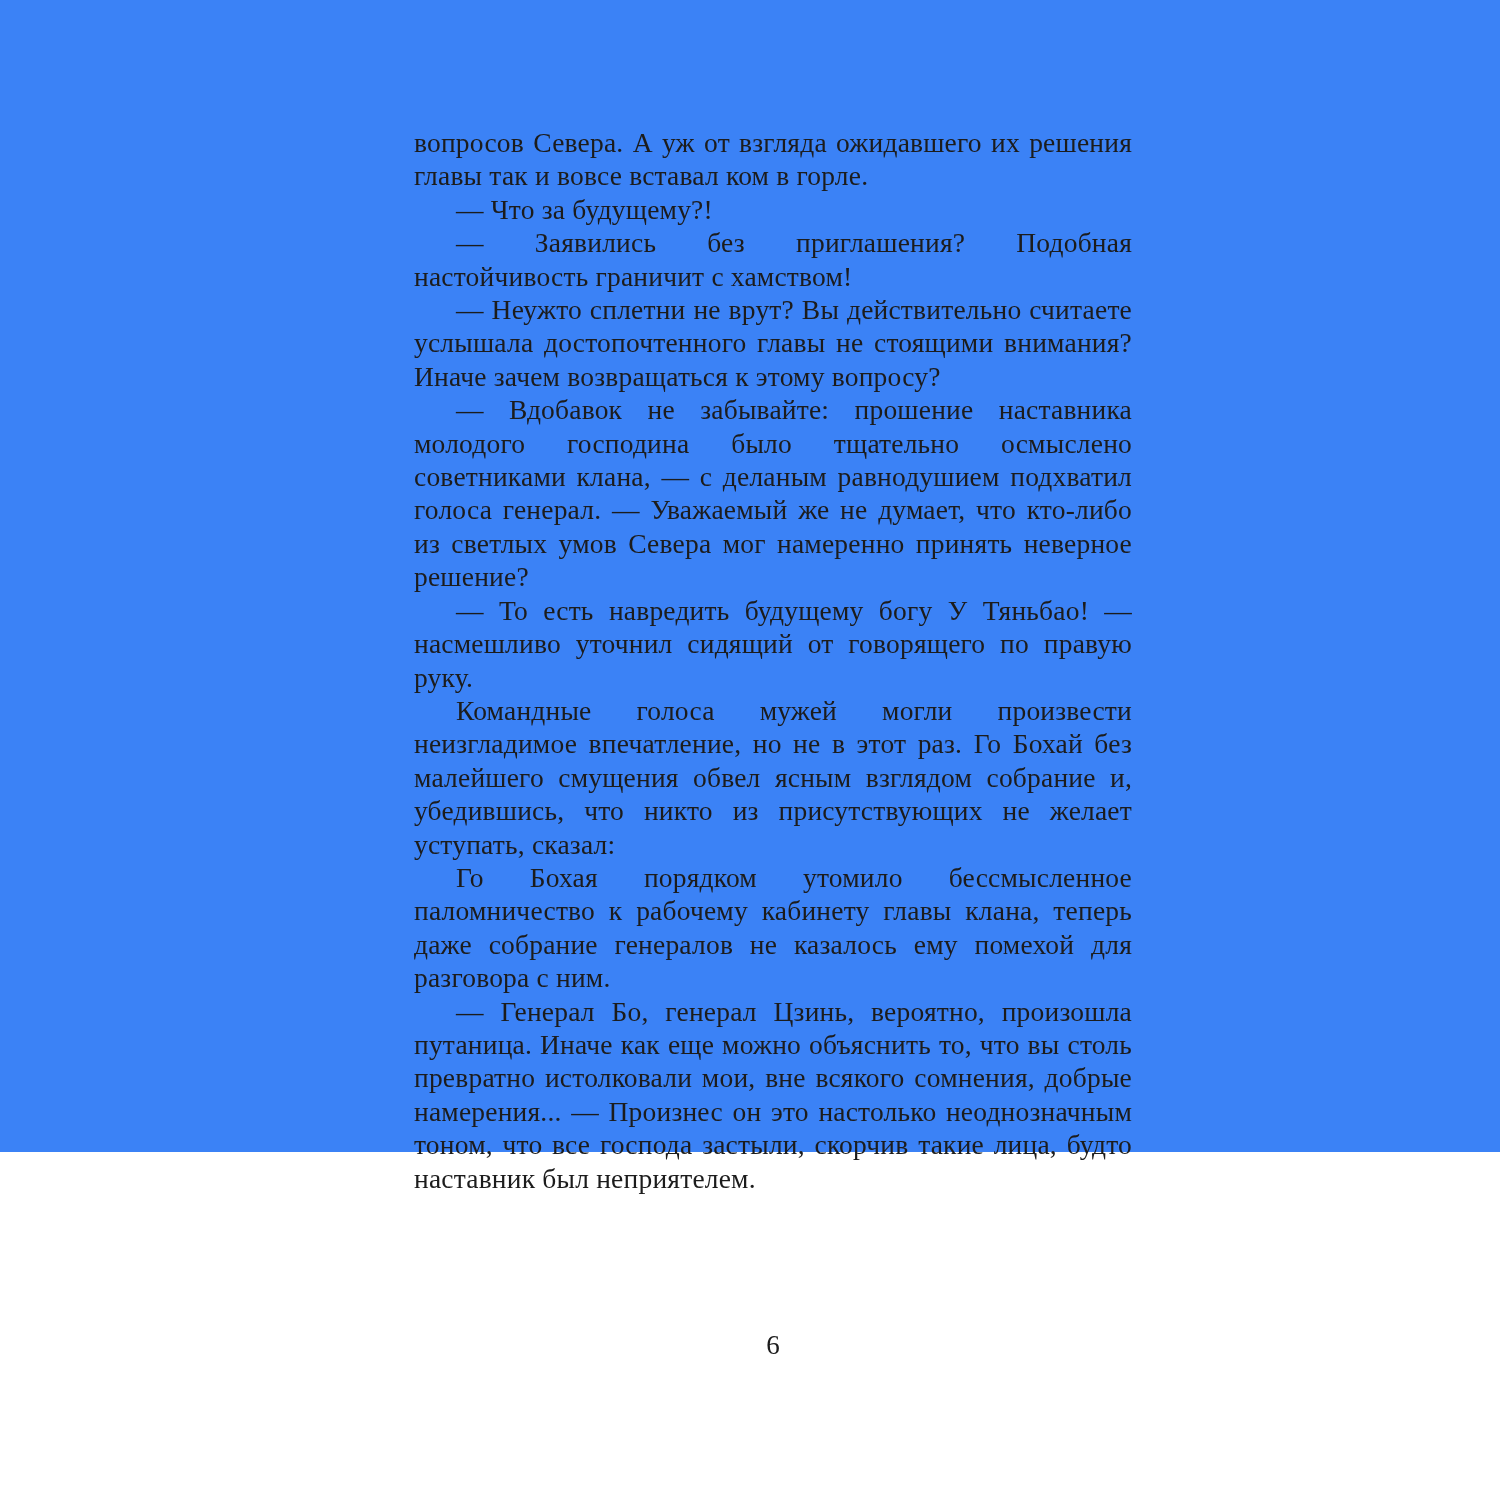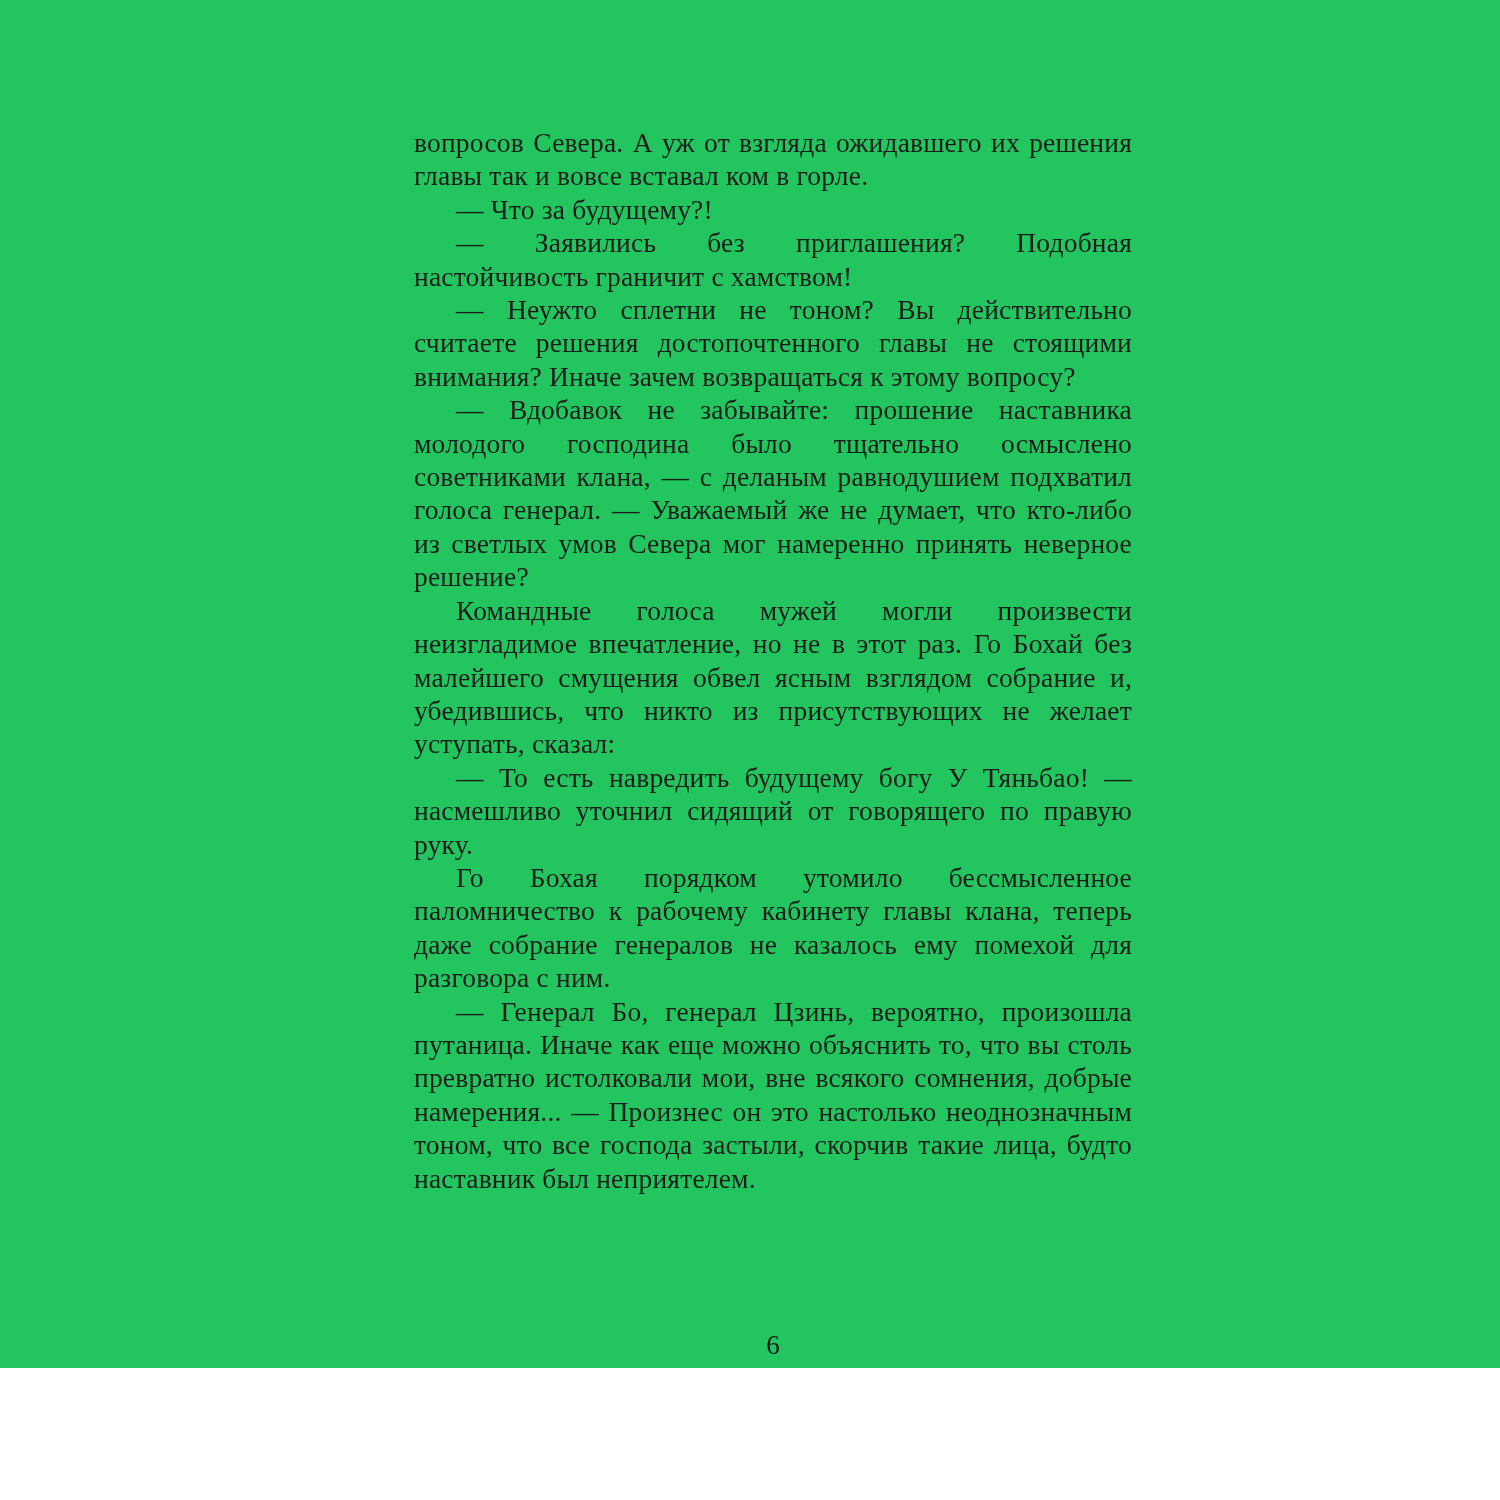--- a/index.html
+++ b/index.html
@@ -13,22 +13,22 @@
     font-family: "Liberation Serif", "DejaVu Serif", serif;
     color: #1c1c1c;
     position: relative;
     overflow: hidden;
   }
   .book-page {
     position: absolute;
     left: 0;
     top: 0;
     width: 1500px;
-    height: 1368px;
-    background: #22c55e;
+    height: 1152px;
+    background: #3b82f6;
   }
   .text-block {
     position: absolute;
     left: 414px;
     top: 126px;
     width: 718px;
   }
   .text-block p {
     margin: 0;
     padding: 0;
@@ -54,21 +54,21 @@
   }
 </style>
 </head>
 <body>
 
 <div class="book-page">
   <div class="text-block">
     <p class="no-indent">вопросов Севера. А уж от взгляда ожидавшего их решения главы так и вовсе вставал ком в горле.</p>
     <p>— Что за будущему?!</p>
     <p>— Заявились без приглашения? Подобная настойчивость граничит с хамством!</p>
-    <p>— Неужто сплетни не тоном? Вы действительно считаете решения достопочтенного главы не стоящими внимания? Иначе зачем возвращаться к этому вопросу?</p>
+    <p>— Неужто сплетни не врут? Вы действительно считаете услышала достопочтенного главы не стоящими внимания? Иначе зачем возвращаться к этому вопросу?</p>
     <p>— Вдобавок не забывайте: прошение наставника молодого господина было тщательно осмыслено советниками клана, — с деланым равнодушием подхватил голоса генерал. — Уважаемый же не думает, что кто-либо из светлых умов Севера мог намеренно принять неверное решение?</p>
+    <p>— То есть навредить будущему богу У Тяньбао! — насмешливо уточнил сидящий от говорящего по правую руку.</p>
     <p>Командные голоса мужей могли произвести неизгладимое впечатление, но не в этот раз. Го Бохай без малейшего смущения обвел ясным взглядом собрание и, убедившись, что никто из присутствующих не желает уступать, сказал:</p>
-    <p>— То есть навредить будущему богу У Тяньбао! — насмешливо уточнил сидящий от говорящего по правую руку.</p>
     <p>Го Бохая порядком утомило бессмысленное паломничество к рабочему кабинету главы клана, теперь даже собрание генералов не казалось ему помехой для разговора с ним.</p>
     <p>— Генерал Бо, генерал Цзинь, вероятно, произошла путаница. Иначе как еще можно объяснить то, что вы столь превратно истолковали мои, вне всякого сомнения, добрые намерения... — Произнес он это настолько неоднозначным тоном, что все господа застыли, скорчив такие лица, будто наставник был неприятелем.</p>
   </div>
   <div class="page-number">6</div>
 </div>
 
 </body></html>

